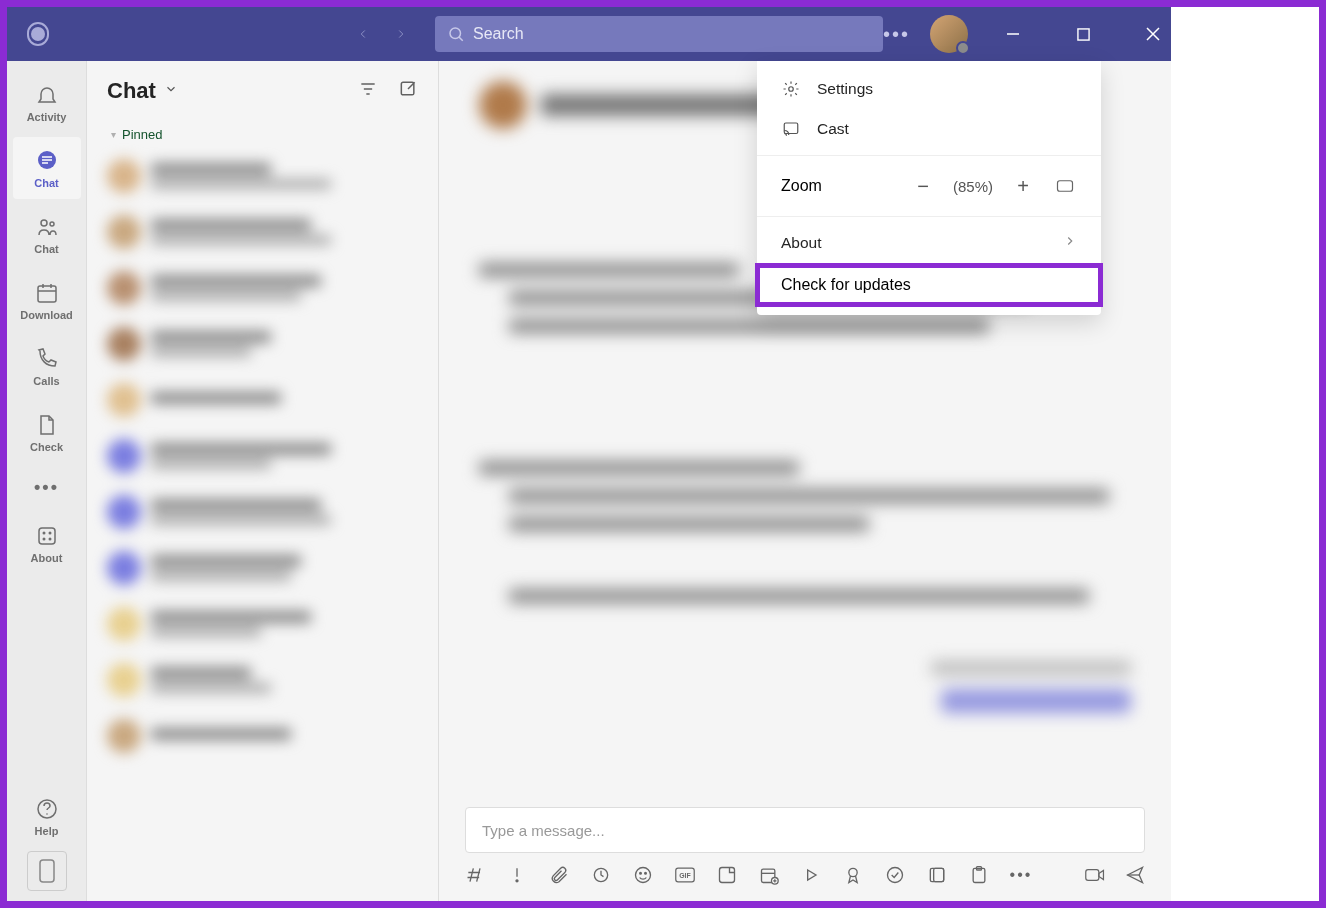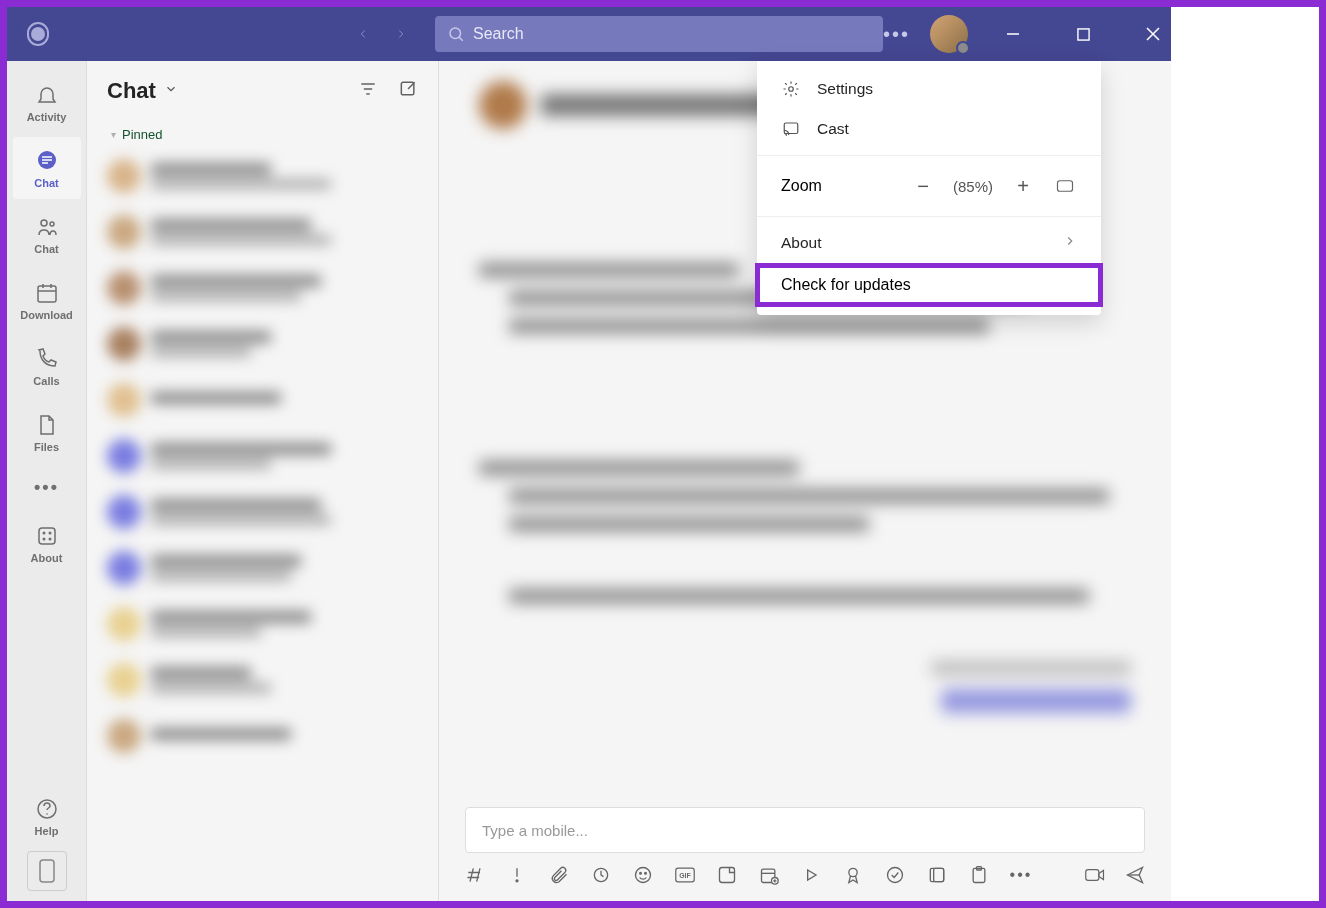--- a/index.html
+++ b/index.html
@@ -186,21 +186,21 @@
             </div>
         <div class="rail-label">Calls</div>
       </div>
       <div class="rail-item">
         <div class="rail-ico">
               <svg width="24" height="24" viewBox="0 0 24 24">
                 <path d="M6 3h8l4 4v14H6z"></path>
                 <path d="M14 3v4h4"></path>
               </svg>
             </div>
-        <div class="rail-label">Files</div>
+        <div class="rail-label">Check</div>
       </div>
       <div class="rail-item">
             <div class="rail-more">•••</div>
           </div>
       <div class="rail-item">
         <div class="rail-ico">
               <svg width="24" height="24" viewBox="0 0 24 24">
                 <rect x="4" y="4" width="16" height="16" rx="3"></rect>
                 <circle cx="9" cy="9" r="1.5" fill="#6f6f6f" stroke="none"></circle>
                 <circle cx="15" cy="9" r="1.5" fill="#6f6f6f" stroke="none"></circle>
@@ -385,21 +385,21 @@
                   <path d="M9 6l6 6-6 6"></path>
                 </svg></span>
         </div>
         <div class="dd-highlight">
           <span>Check for updates</span>
         </div>
       </div>
 
       <div class="compose-wrap">
         <div class="compose">
-          <span>Type a mobile...</span>
+          <span>Type a message...</span>
         </div>
         <div class="compose-icons">
           <div class="ci">
                 <svg width="20" height="20" viewBox="0 0 24 24">
                   <path d="M6 20l4-16M14 20l4-16M4 9h14M3 15h14"></path>
                 </svg>
               </div>
           <div class="ci">
                 <svg width="20" height="20" viewBox="0 0 24 24">
                   <path d="M12 4v10"></path>

